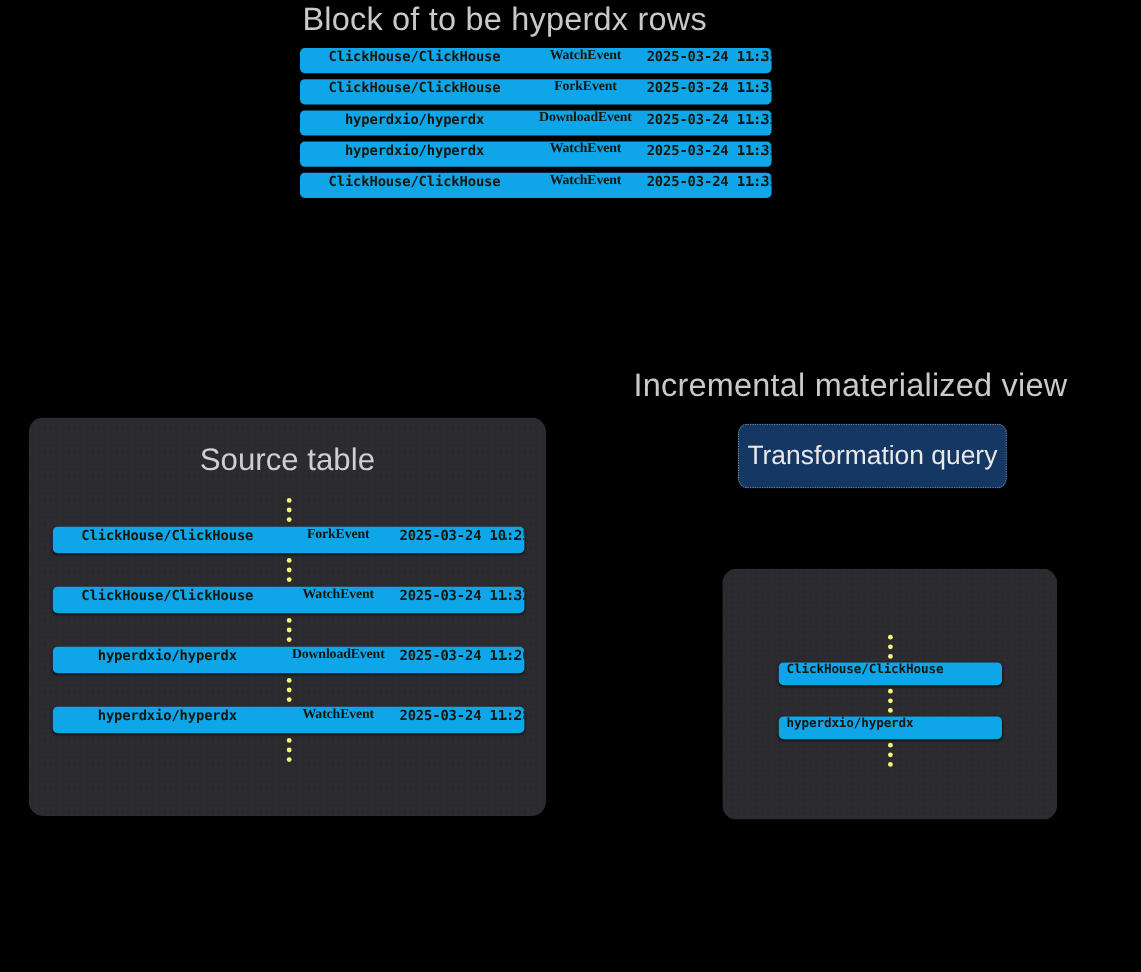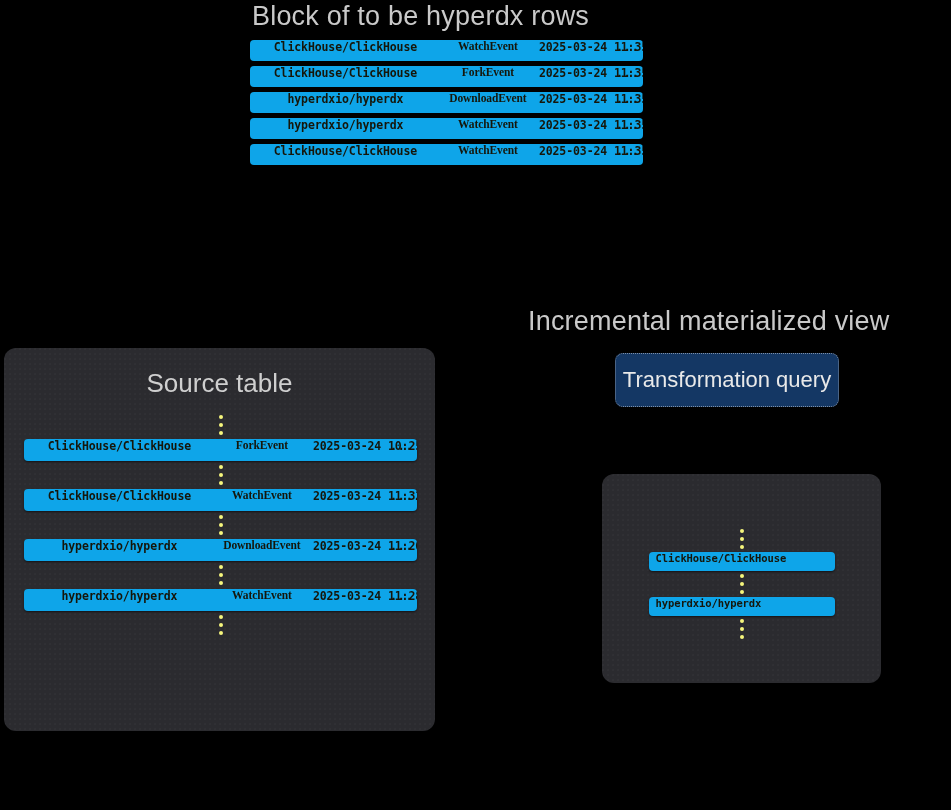--- a/index.html
+++ b/index.html
@@ -65,21 +65,21 @@
 
   
   .panel {
     position: absolute;
     background:
       radial-gradient(circle at 1px 1px, rgba(255,255,255,0.022) 0.7px, transparent 0.9px) 0 0/5px 5px,
       #2b2b2f;
     border-radius: 12px;
     box-shadow: 0 2px 6px rgba(0,0,0,0.6);
   }
-  #source-panel { left: 4px;  top: 348px; width: 431px; height: 383px; }
+  #source-panel { left: 24px;  top: 348px; width: 431px; height: 332px; }
   #target-panel { left: 602px; top: 474px; width: 279px; height: 209px; }
 
   .panel-title {
     position: absolute;
     left: 0; right: 0;
     text-align: center;
     color: #cfcfcf;
     font-size: 26px;
     font-weight: 400;
     line-height: 1;

